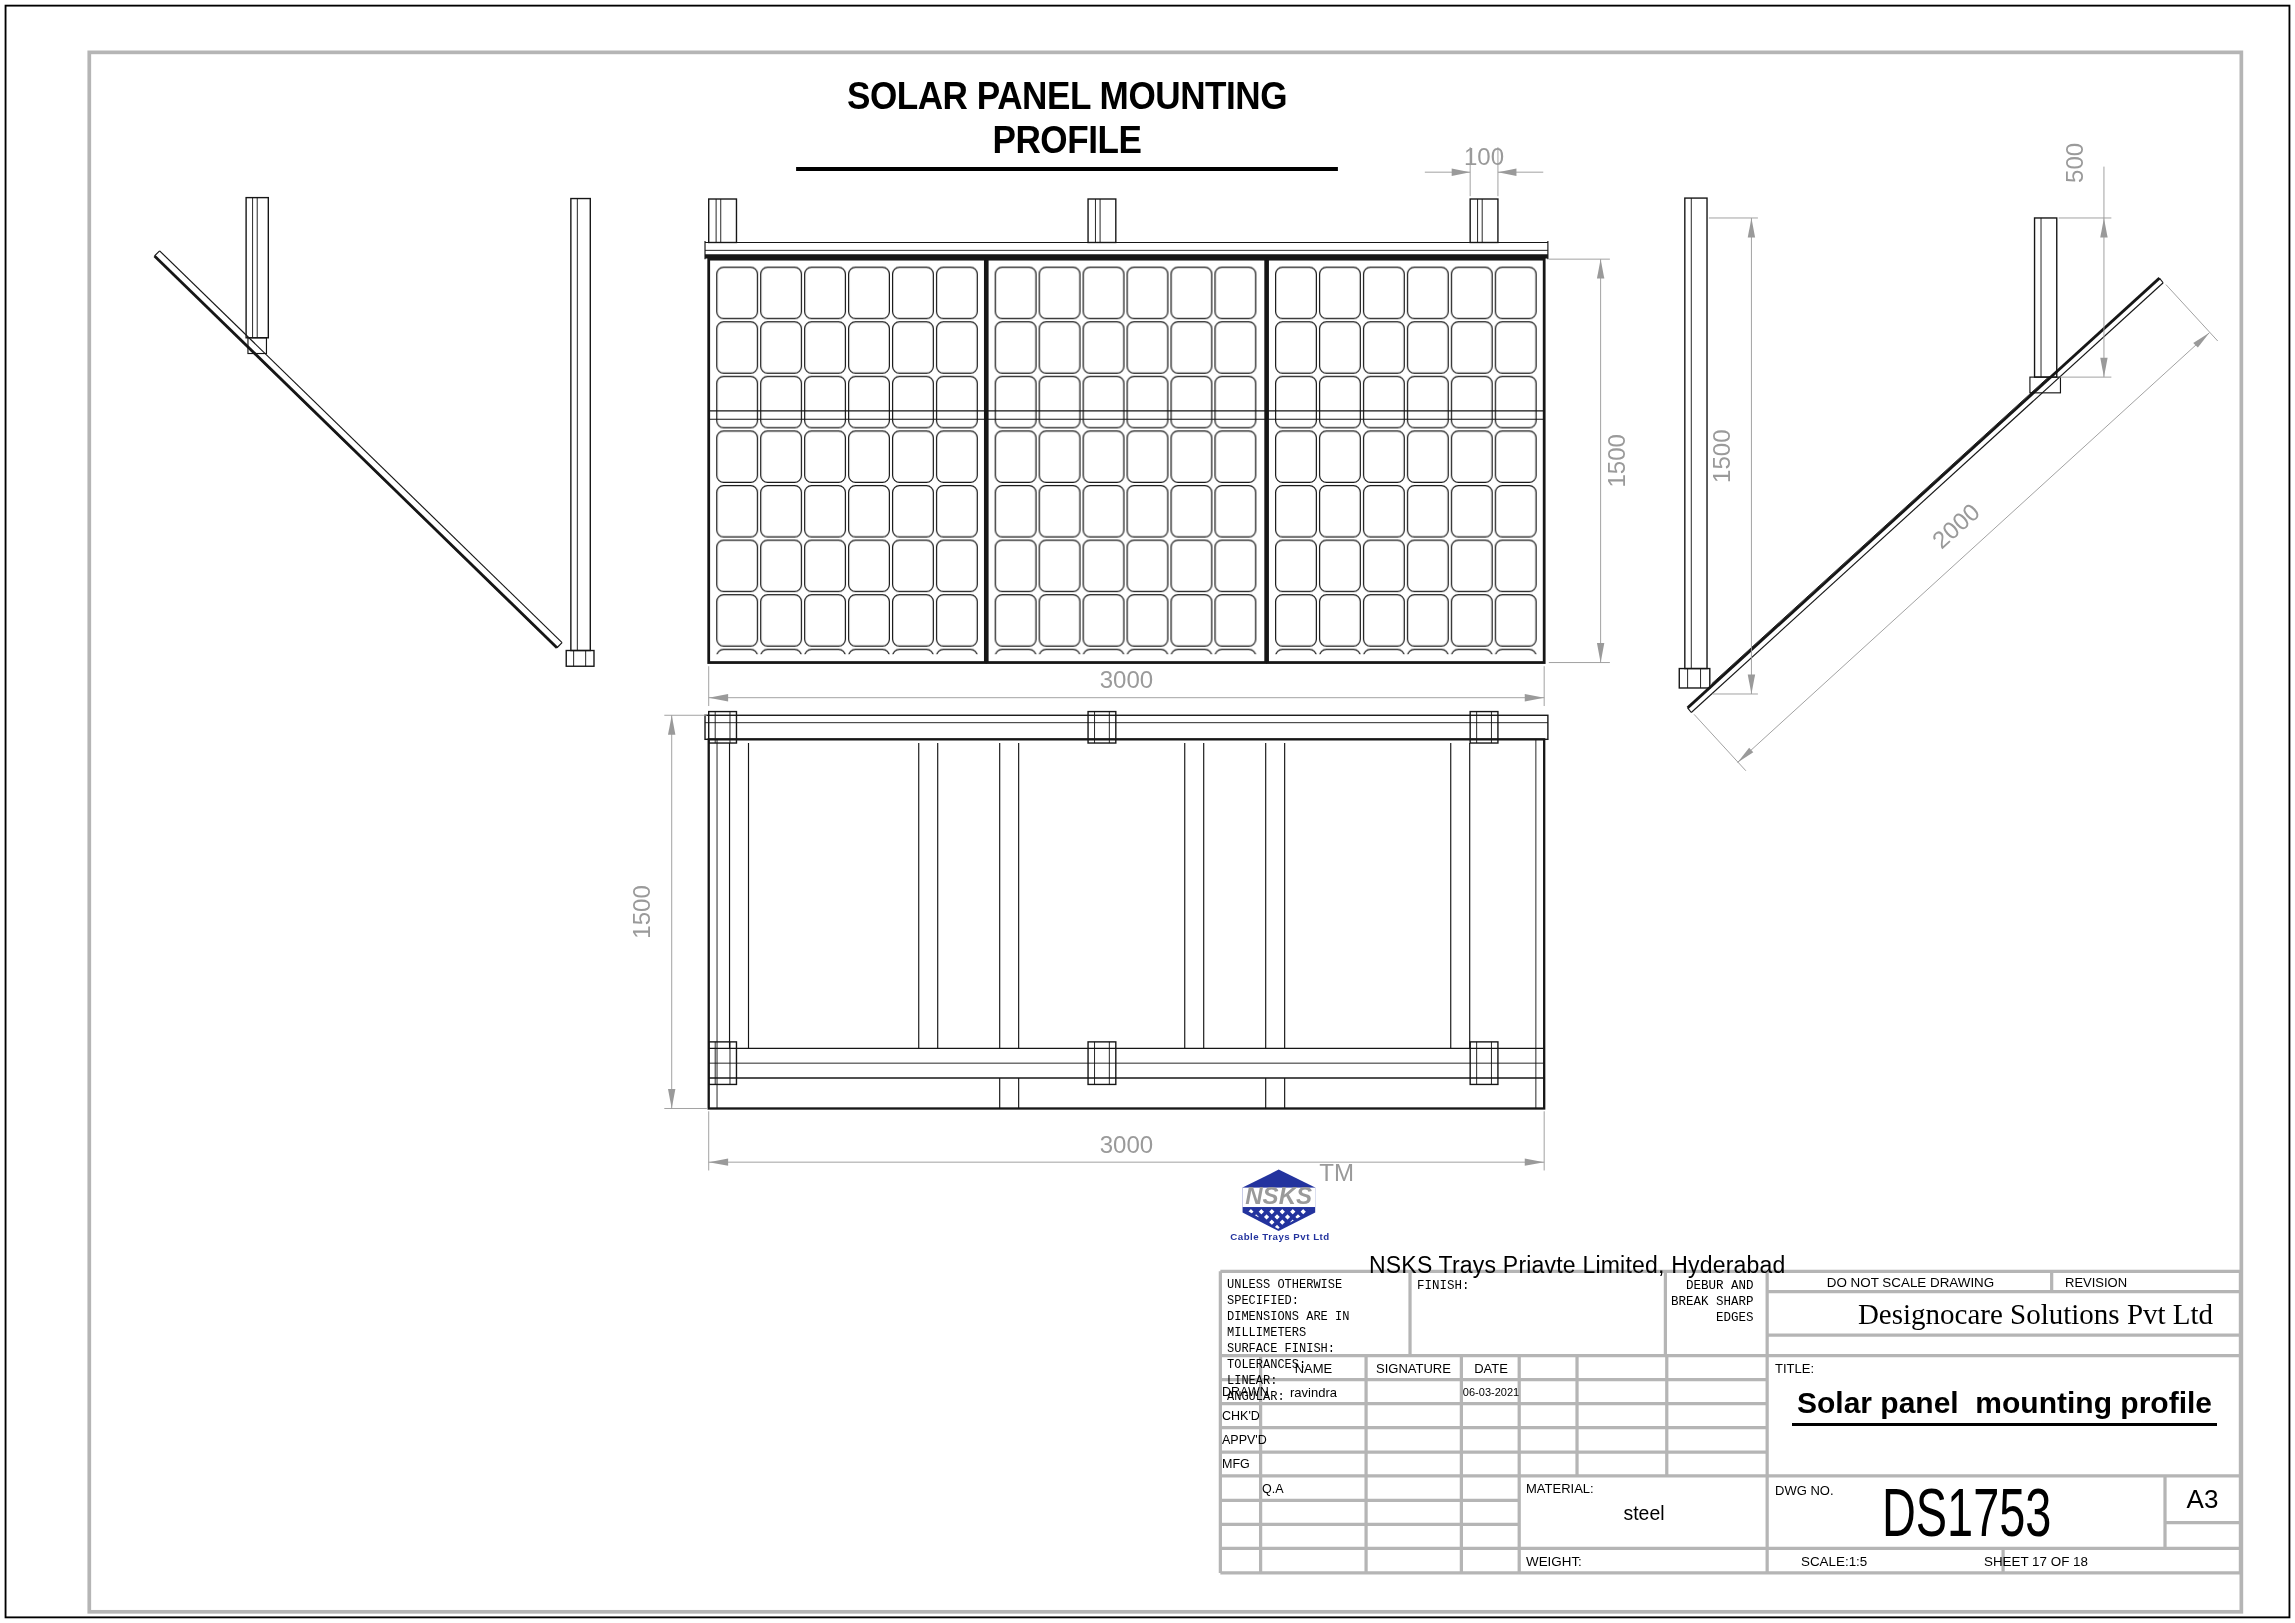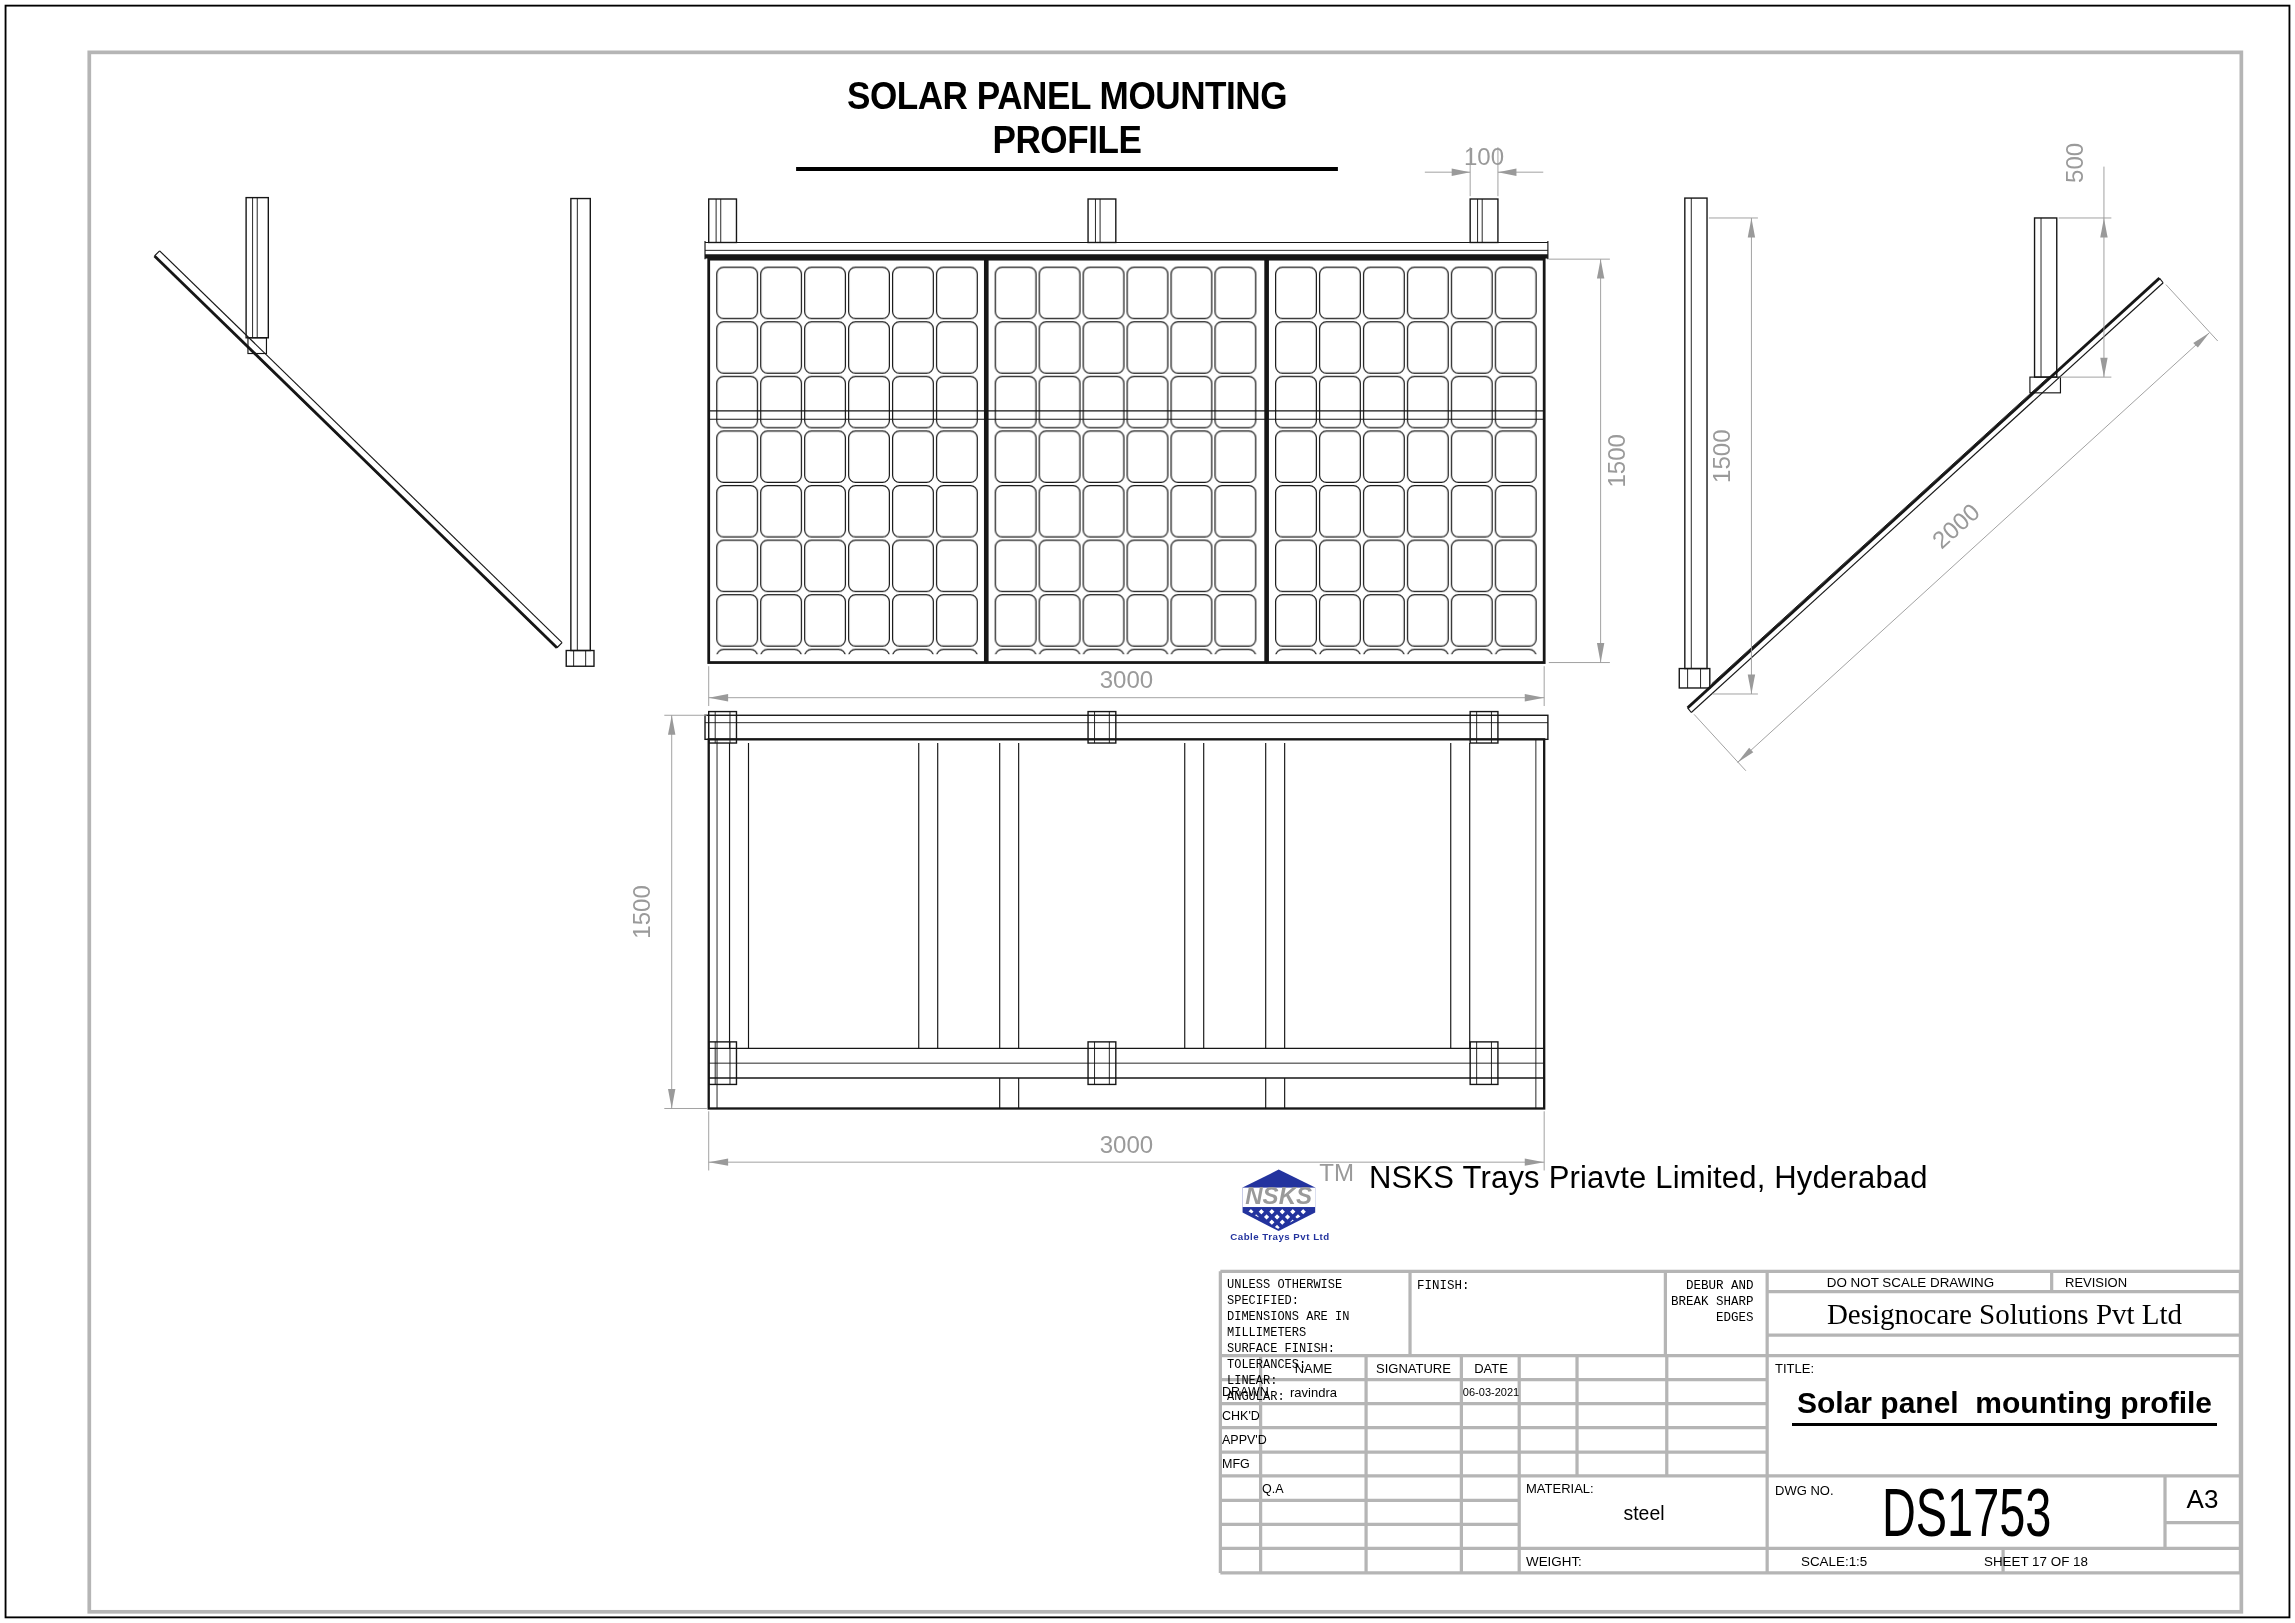--- a/index.html
+++ b/index.html
@@ -4,27 +4,27 @@
 <style>
   html,body{margin:0;padding:0;background:#fff;}
   body{width:2295px;height:1623px;position:relative;overflow:hidden;
        font-family:"Liberation Sans",sans-serif;color:#000;}
   .abs{position:absolute;}
   svg{position:absolute;left:0;top:0;}
   svg text{font-family:"Liberation Sans",sans-serif;fill:#9a9a9a;font-size:52px;}
   .main-title{left:766px;top:74px;width:602px;text-align:center;}
   .main-title span{display:inline-block;font-size:39px;font-weight:700;letter-spacing:-0.5px;
        border-bottom:4.2px solid #000;padding:0 2.8px 4.6px 2.8px;transform:scaleX(0.9);transform-origin:center;}
-  .company-line{left:1369px;top:1160px;font-size:31px;letter-spacing:0.2px;}
+  .company-line{left:1369px;top:1252px;font-size:23px;letter-spacing:0.2px;}
   .logo-caption{left:1222px;top:1231px;width:116px;text-align:center;font-size:9.7px;
        font-weight:700;color:#23339e;letter-spacing:0.5px;}
   .tb{font-size:12.5px;line-height:16px;white-space:pre-line;font-family:Liberation Mono, monospace;}
   .tb-center{display:flex;align-items:center;justify-content:center;}
   .serif-co{left:1768px;top:1294px;width:473px;height:40px;font-family:"Liberation Serif",serif;
-       font-size:29px;}
+       font-size:29px;padding-left:31px;}
   .draw-title{left:1768px;top:1386px;width:473px;text-align:center;}
   .draw-title span{display:inline-block;font-size:30px;font-weight:700;letter-spacing:0;
        border-bottom:3.7px solid #000;padding:0 4.6px 2.8px 4.6px;white-space:pre;}
   .dwgno{left:1768px;top:1475px;width:398px;height:74px;font-size:69px;font-weight:400;}
   .dwgno div{transform:scaleX(0.68);transform-origin:center;}
   .a3cell{left:2165px;top:1476px;width:75px;height:47px;font-size:26px;}
   .rowlab{left:1222px;width:37px;height:24px;display:flex;align-items:center;font-size:12.5px;}
   .cellc{height:24px;display:flex;align-items:center;justify-content:center;font-size:13px;}
 </style>
 </head>

